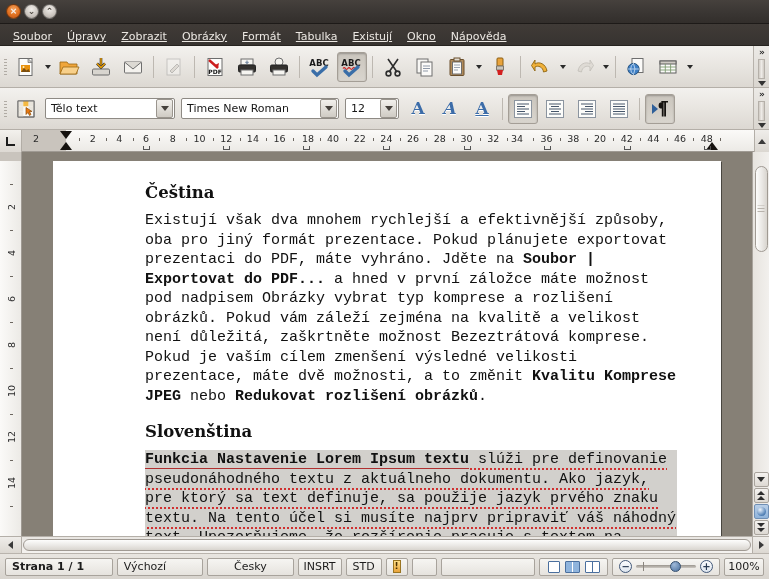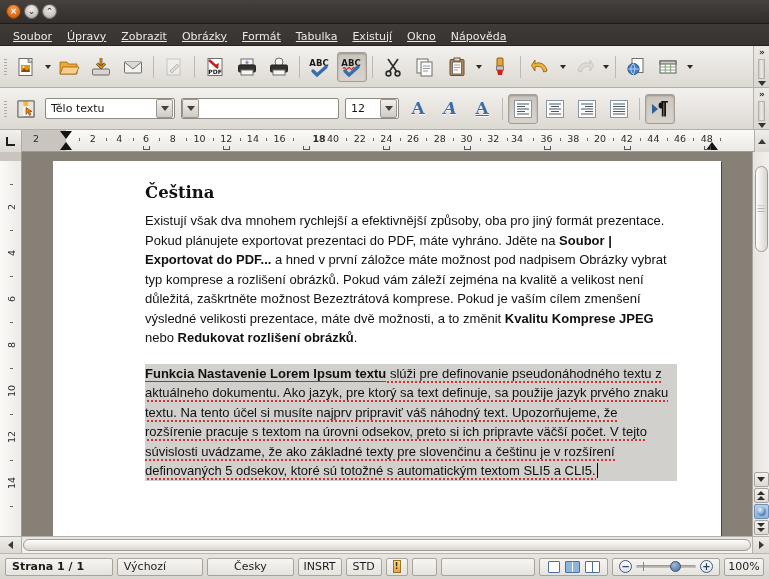--- a/index.html
+++ b/index.html
@@ -152,22 +152,22 @@
     box-shadow:1px 1px 0 rgba(0,0,0,.45);
     position:relative; overflow:hidden; height:100%;
   }
   .page-inner{ padding:22px 44px 0 44px;margin-left:48px; }
   .doc{ font-family:"DejaVu Serif", serif; color:#111; }
   h2.docH{
     font-family:"DejaVu Serif",serif;
     font-size:16.5px; font-weight:bold; margin:0 0 9px 0; letter-spacing:0;
   }
   p.docP{
-    font-size:13px; line-height:19.5px; margin:0 0 16px 0; text-align:left;
-    font-family:Liberation Sans, sans-serif;
+    font-size:15px; line-height:19.5px; margin:0 0 16px 0; text-align:left;
+    font-family:Liberation Mono, monospace;
   }
   p.docP b{ font-weight:bold; }
   .sel{ background:#d2d0cc; }
   .sq{ text-decoration:none;
        background-image:radial-gradient(circle at 2px 2.6px, #d03030 1.1px, transparent 1.2px);
        background-size:4px 4px; background-repeat:repeat-x; background-position:0 100%;
        padding-bottom:2px; }
   .sq-u{ border-bottom:1px solid #b03030; }
   .caret{ display:inline-block;width:1.5px;height:15px;background:#000;vertical-align:-3px;margin-left:1px; }
 
@@ -465,25 +465,26 @@
         <rect x="13.6" y="3" width="5.4" height="5.3" fill="#e8e4dc"></rect>
         <rect x="3" y="8.3" width="5.3" height="5.3" fill="#e8e4dc"></rect>
         <rect x="13.6" y="8.3" width="5.4" height="5.3" fill="#e8e4dc"></rect>
         <rect x="3" y="13.6" width="5.3" height="5.4" fill="#e8e4dc"></rect>
         <path d="M11 9.5 l0 7 2-2 1.5 3 1.5-1 -1.5-3 2.5 0z" fill="#e8780f" stroke="#8c4a08" stroke-width=".7"></path>
         <path d="M3 3h16v16H3z" fill="none" stroke="#6e6e6e"></path>
       </svg>
     </div>
 
     <div class="combo style-combo">
-      <span class="val">Tělo textu</span>
+      <span class="val">Tělo text</span>
       <span class="drop"></span>
     </div>
 
     <div class="combo font-combo">
+      <span class="val">Times New Roman</span>
       <span class="drop"></span>
     </div>
 
     <div class="combo size-combo">
       <span class="val">12</span>
       <span class="drop"></span>
     </div>
 
     <div class="tb-btn">
       <span class="glyphA">A</span>
@@ -560,21 +561,21 @@
         <div class="tick" style="left: 164.15px;"></div>
         <div class="num" style="left: 177.5px;">10</div>
         <div class="tick" style="left: 190.85px;"></div>
         <div class="num" style="left: 204.2px;">12</div>
         <div class="tabmark" style="left: 201.2px;"></div>
         <div class="tick" style="left: 217.55px;"></div>
         <div class="num" style="left: 230.9px;">14</div>
         <div class="tick" style="left: 244.25px;"></div>
         <div class="num" style="left: 257.6px; text-align: center;">16</div>
         <div class="tick" style="left: 270.95px;"></div>
-        <div class="num" style="left: 297px; font-weight: bold;">18</div>
+        <div class="num" style="left: 286px;">18</div>
         <div class="tabmark" style="left: 281.3px;"></div>
         <div class="tick" style="left: 297.65px;"></div>
         <div class="num" style="left: 311px;">40</div>
         <div class="tick" style="left: 324.35px;"></div>
         <div class="num" style="left: 337.7px;">22</div>
         <div class="tick" style="left: 351.05px;"></div>
         <div class="num" style="left: 364.4px;">24</div>
         <div class="tabmark" style="left: 361.4px;"></div>
         <div class="tick" style="left: 377.75px;"></div>
         <div class="num" style="left: 391.1px;">26</div>
@@ -631,20 +632,21 @@
         <div class="vtick" style="top: 354px;"></div>
       </div>
 
     <div class="canvas">
       <div class="page">
         <div class="page-inner doc">
 
           <h2 class="docH">Čeština</h2>
           <p class="docP"><span>Existují však dva mnohem rychlejší a efektivnější způsoby, oba pro jiný formát prezentace. Pokud plánujete exportovat prezentaci do PDF, máte vyhráno. Jděte na </span><b>Soubor | Exportovat do PDF...</b><span> a hned v první záložce máte možnost pod nadpisem Obrázky vybrat typ komprese a rozlišení obrázků. Pokud vám záleží zejména na kvalitě a velikost není důležitá, zaškrtněte možnost Bezeztrátová komprese. Pokud je vaším cílem zmenšení výsledné velikosti prezentace, máte dvě možnosti, a to změnit </span><b>Kvalitu Komprese JPEG</b><span> nebo </span><b>Redukovat rozlišení obrázků</b><span>.</span></p>
 
+          <h2 class="docH">Slovenština</h2>
           <p class="docP sel"><b class="sq-u">Funkcia Nastavenie Lorem Ipsum textu</b><span class="sq"> slúži pre definovanie pseudonáhodného textu z aktuálneho dokumentu. Ako jazyk, pre ktorý sa text definuje, sa použije jazyk prvého znaku textu. Na tento účel si musíte najprv pripraviť váš náhodný text. Upozorňujeme, že rozšírenie pracuje s textom na úrovni odsekov, preto si ich pripravte väčší počet. V tejto súvislosti uvádzame, že ako základné texty pre slovenčinu a češtinu je v rozšírení definovaných 5 odsekov, ktoré sú totožné s automatickým textom SLI5 a CLI5.</span><span class="caret"></span></p>
 
         </div>
 
       </div>
     </div>
 
     <div class="vscroll">
       <div class="trough">
         <div class="vthumb">

